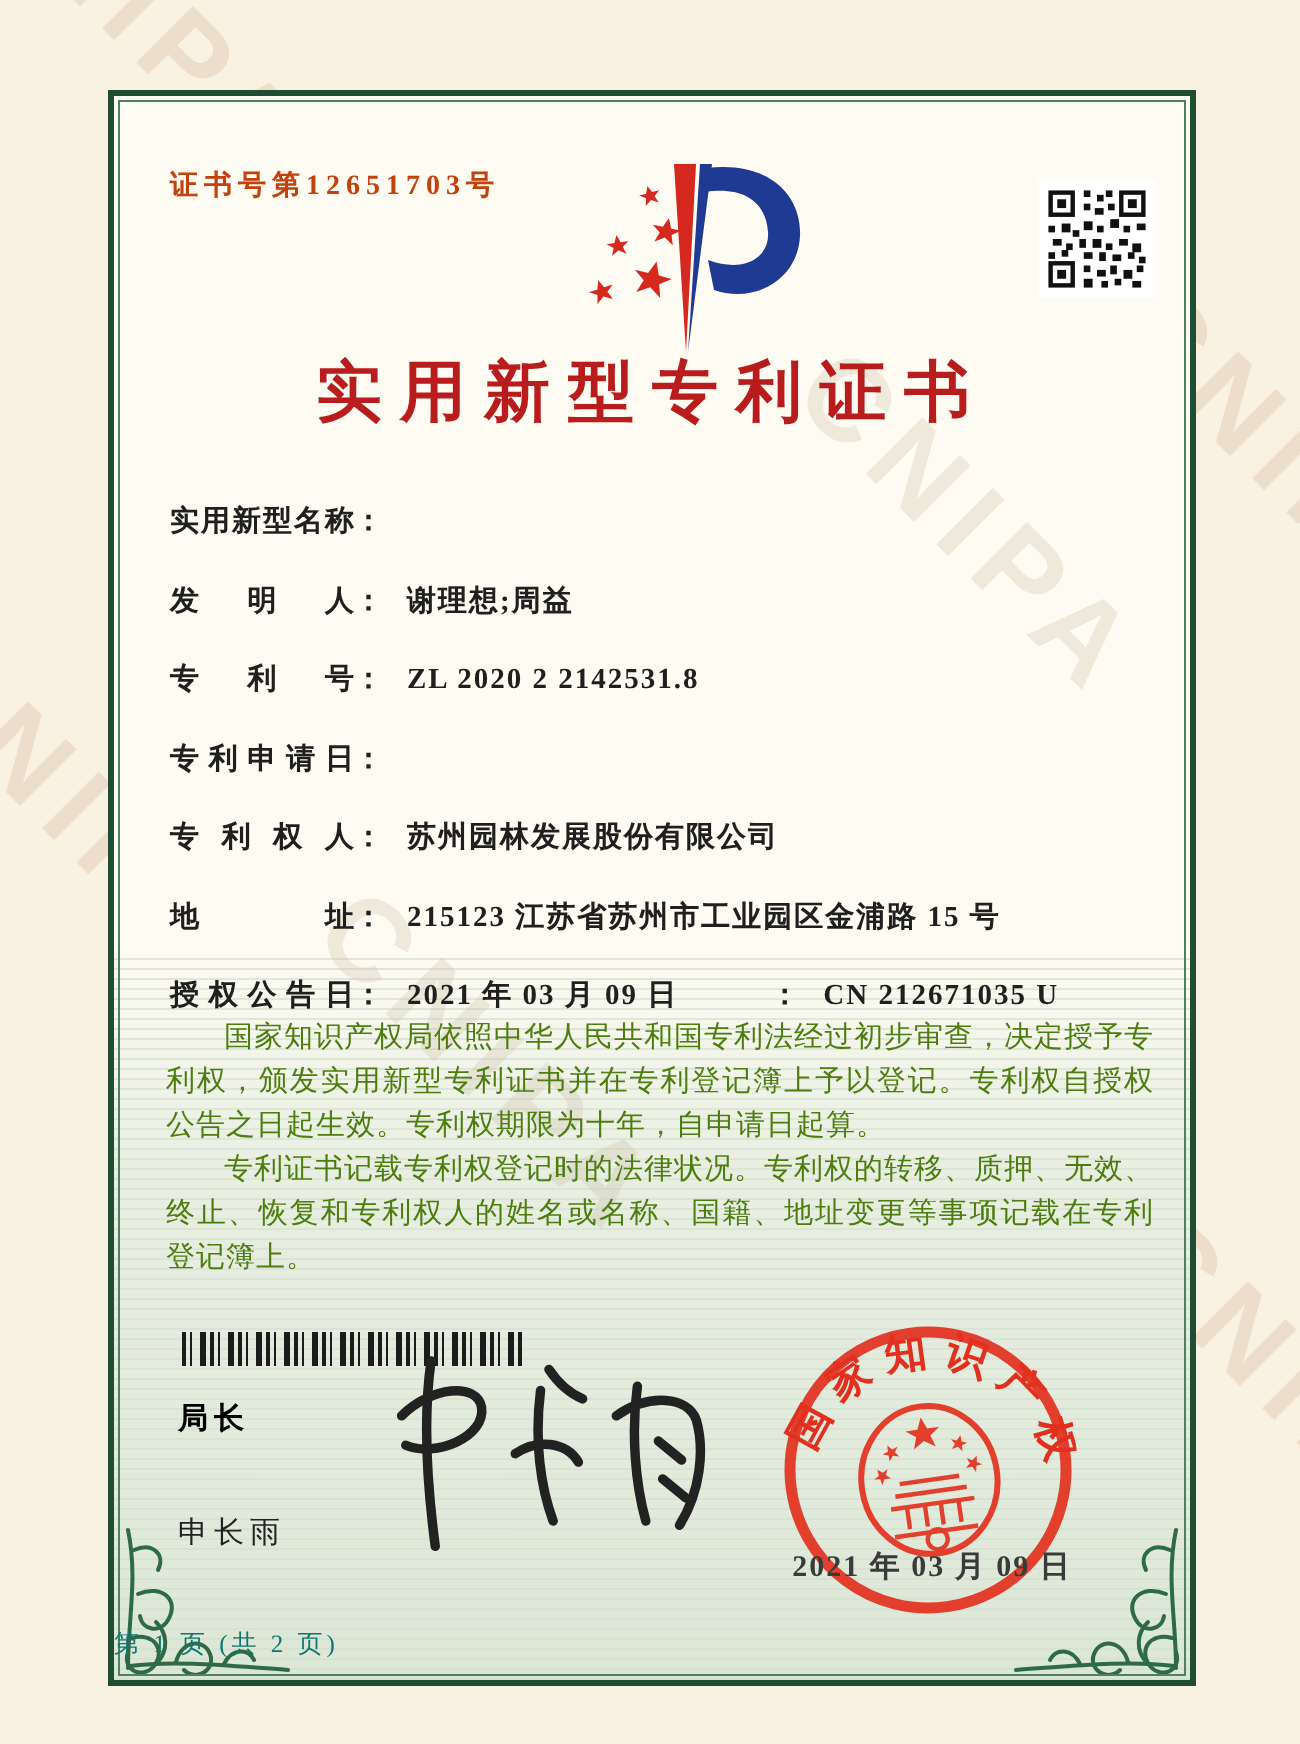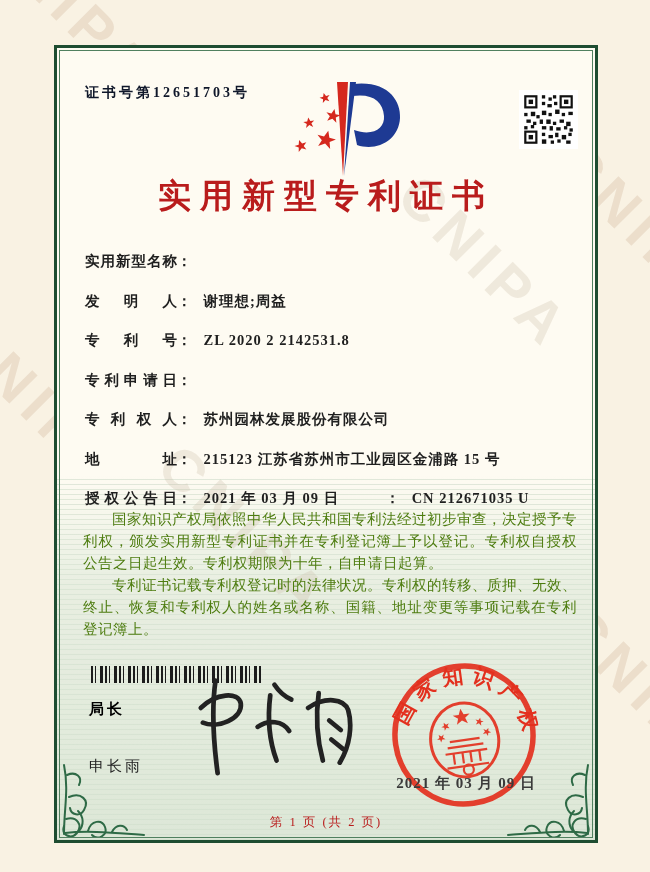--- a/index.html
+++ b/index.html
@@ -45,21 +45,21 @@
     position:absolute;left:0;right:0;bottom:0;height:46%;
     background:
       linear-gradient(to bottom, rgba(222,233,219,0) 0%, rgba(214,228,211,0.55) 30%, rgba(209,224,206,0.75) 100%),
       repeating-linear-gradient(0deg, rgba(110,155,118,0.20) 0 1px, rgba(0,0,0,0) 1px 5px);
     z-index:0;
   }
   .layer{position:absolute;z-index:2;}
 
   .cert-no{
     left:28px;top:36px;
-    font-size:14px;font-weight:600;letter-spacing:3px;color:#0f172a;
+    font-size:14px;font-weight:600;letter-spacing:3px;color:#c2410c;
   }
   .logo{left:228px;top:30px;width:122px;height:104px;}
   .qr{left:462px;top:42px;width:53px;height:53px;background:#fff;padding:3px;}
   .title{
     left:0;top:126px;width:100%;
     text-align:center;
     font-size:33px;font-weight:bold;letter-spacing:9px;color:#b91c1c;
   }
   .fields{left:28px;top:202px;width:494px;font-size:14.5px;color:#1f1f1f;font-weight:600;}
   .frow{display:flex;margin-bottom:17.5px;line-height:22px;}
@@ -89,22 +89,22 @@
   .sig-title{left:32px;top:652px;font-size:15px;font-weight:bold;letter-spacing:3px;color:#000000;}
   .sig-name{left:32px;top:709px;font-size:15px;font-weight:normal;letter-spacing:3px;color:#222;}
   .sig-hand{left:108px;top:622px;width:200px;height:120px;}
 
   .seal{left:332px;top:612px;width:150px;height:150px;transform:rotate(-8deg);}
   .seal-date{
     left:326px;top:726px;width:166px;text-align:center;
     font-size:15px;font-weight:bold;letter-spacing:1px;color:#3a3a3a;
   }
   .footer{
-    left:0;bottom:9px;width:100%;text-align:center;
-    font-size:12.5px;color:#b91c1c;letter-spacing:2px;
+    left:0;bottom:9px;width:100%;text-align:left;
+    font-size:12.5px;color:#0f766e;letter-spacing:2px;
   }
   .corner{position:absolute;width:86px;height:86px;z-index:2;}
   .corner.bl{left:3px;bottom:3px;}
   .corner.br{right:3px;bottom:3px;transform:scaleX(-1);}
 </style>
 </head>
 <body>
 
 <div class="page">
 

